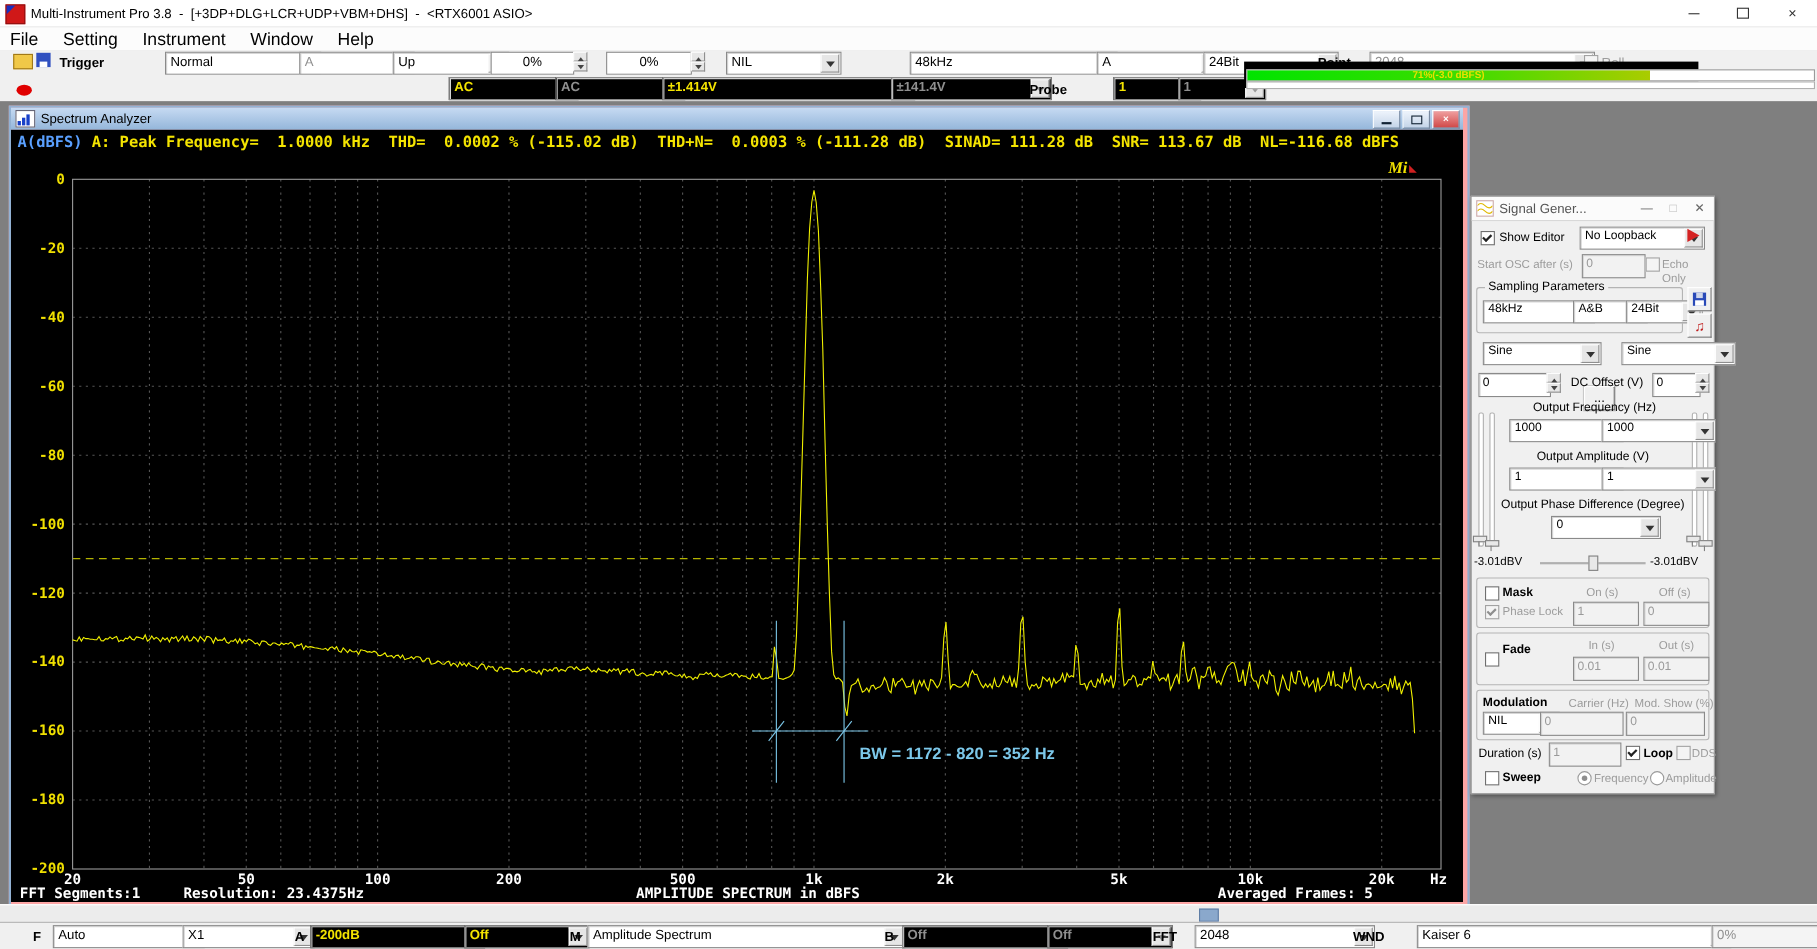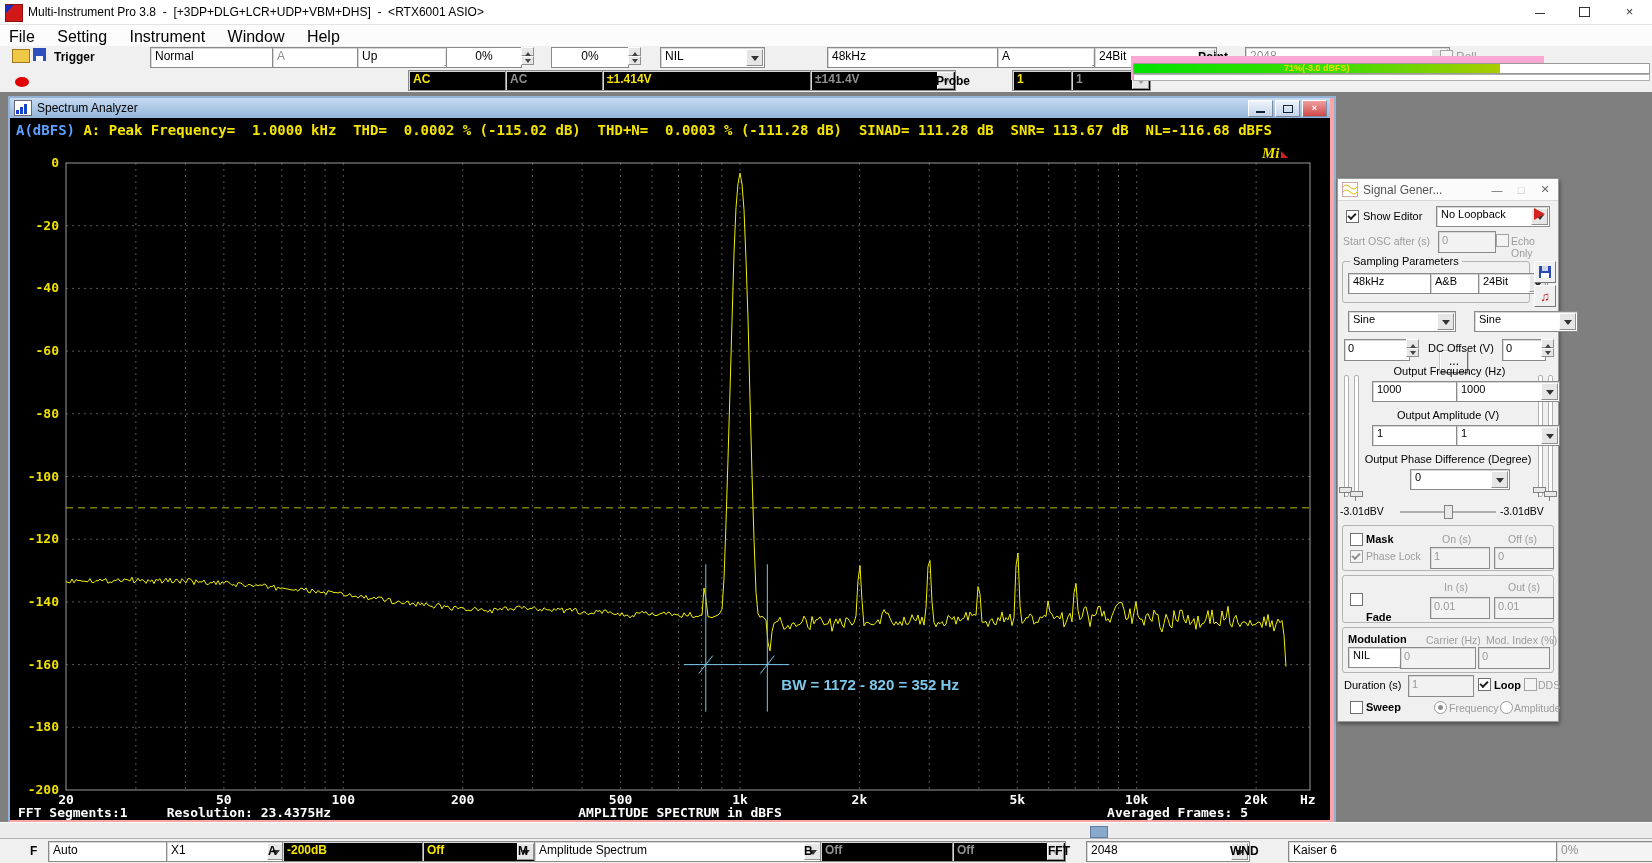--- a/index.html
+++ b/index.html
@@ -47,21 +47,21 @@
   .cb.dis.checked::after{border-color:#8f8f8f;}
   .rad{position:absolute;width:11px;height:11px;border-radius:50%;background:#fff;border:1px solid #9a9a9a;}
   .rad.sel::after{content:"";display:block;width:5px;height:5px;border-radius:50%;background:#8f8f8f;margin:3px;}
   .gtxt{color:#9c9c9c;}
   
   #iconrow{position:absolute;left:10px;top:71px;display:flex;align-items:flex-start;gap:4px;flex-direction:column;}
   .ticon{width:21px;height:19px;border:1px solid #f0f0f0;display:flex;align-items:center;justify-content:center;position:relative;font-size:9px;}
   .ticon.pressed{border-color:#808080 #fff #fff #808080;background:#dcdcdc;}
   .sep{width:6px;}
   
-  #meter{left:1131px;top:56px;width:413px;height:24px;background:#f9a8d4;}
+  #meter{left:1131px;top:56px;width:413px;height:24px;background:#000000;}
   #meter .track{position:absolute;left:2px;top:7px;width:515px;height:9px;background:#fff;border:1px solid #9a9a9a;}
   #meter .fill{position:absolute;left:0;top:0;height:100%;width:71%;background:linear-gradient(90deg,#00e400,#40dc00 55%,#aacc00);}
   #meter .mtxt{position:absolute;left:0;width:71%;top:0;text-align:center;font-size:9px;font-weight:bold;color:#e8e000;line-height:9px;}
   #meter .track2{position:absolute;left:2px;top:18px;width:515px;height:5px;background:#fff;border:1px solid #b0b0b0;}
   
   #mdi{left:0;top:92px;width:1652px;height:730px;background:#7f7f7f;}
   #specwin{left:8px;top:4px;width:1324px;height:726px;border:2px solid #93b2d4;background:#fca5a5;}
   #spectitle{left:0;top:0;width:1320px;height:20px;background:linear-gradient(#c6daf2,#94b6da);display:flex;align-items:center;font-size:12px;}
   #spectitle .wicon{width:14px;height:12px;background:#fff;border:1px solid #667;margin:0 5px 0 4px;display:flex;align-items:flex-end;gap:1px;padding:1px;}
   #spectitle .wicon i{display:block;width:3px;background:#1840c8;}
@@ -416,28 +416,28 @@
       <span class="slab10 gtxt" style="left:170px;top:354px;">Off (s)</span>
       <span class="cb dis checked" style="left:12px;top:371px;"></span>
       <span class="slab10 gtxt" style="left:28px;top:371px;">Phase Lock</span>
       <div class="fld dis" style="left:92px;top:368px;width:52px;">1</div>
       <div class="fld dis" style="left:156px;top:368px;width:52px;">0</div>
 
       <div class="grp" style="left:4px;top:396px;width:210px;height:46px;"></div>
       <span class="slab10 gtxt" style="left:106px;top:402px;">In (s)</span>
       <span class="slab10 gtxt" style="left:170px;top:402px;">Out (s)</span>
       <span class="cb" style="left:12px;top:414px;"></span>
-      <span class="slab" style="left:28px;top:432px;font-weight:bold;">Fade</span>
+      <span class="slab" style="left:28px;top:406px;font-weight:bold;">Fade</span>
       <div class="fld dis" style="left:92px;top:418px;width:52px;">0.01</div>
       <div class="fld dis" style="left:156px;top:418px;width:52px;">0.01</div>
 
       <div class="grp" style="left:4px;top:448px;width:210px;height:44px;"></div>
       <span class="slab" style="left:10px;top:454px;font-weight:bold;">Modulation</span>
       <span class="slab10 gtxt" style="left:88px;top:455px;">Carrier (Hz)</span>
-      <span class="slab10 gtxt" style="left:148px;top:455px;">Mod. Index (%)</span>
+      <span class="slab10 gtxt" style="left:148px;top:455px;">Mod. Show (%)</span>
       <div class="dd" style="left:10px;top:468px;width:44px;font-size:11px;">NIL</div>
       <div class="fld dis" style="left:62px;top:468px;width:68px;">0</div>
       <div class="fld dis" style="left:140px;top:468px;width:64px;">0</div>
 
       <span class="slab" style="left:6px;top:500px;">Duration (s)</span>
       <div class="fld dis" style="left:70px;top:496px;width:58px;">1</div>
       <span class="cb checked" style="left:140px;top:499px;"></span>
       <span class="slab" style="left:156px;top:500px;font-weight:bold;">Loop</span>
       <span class="cb dis" style="left:186px;top:499px;"></span>
       <span class="slab10 gtxt" style="left:200px;top:500px;">DDS</span>

